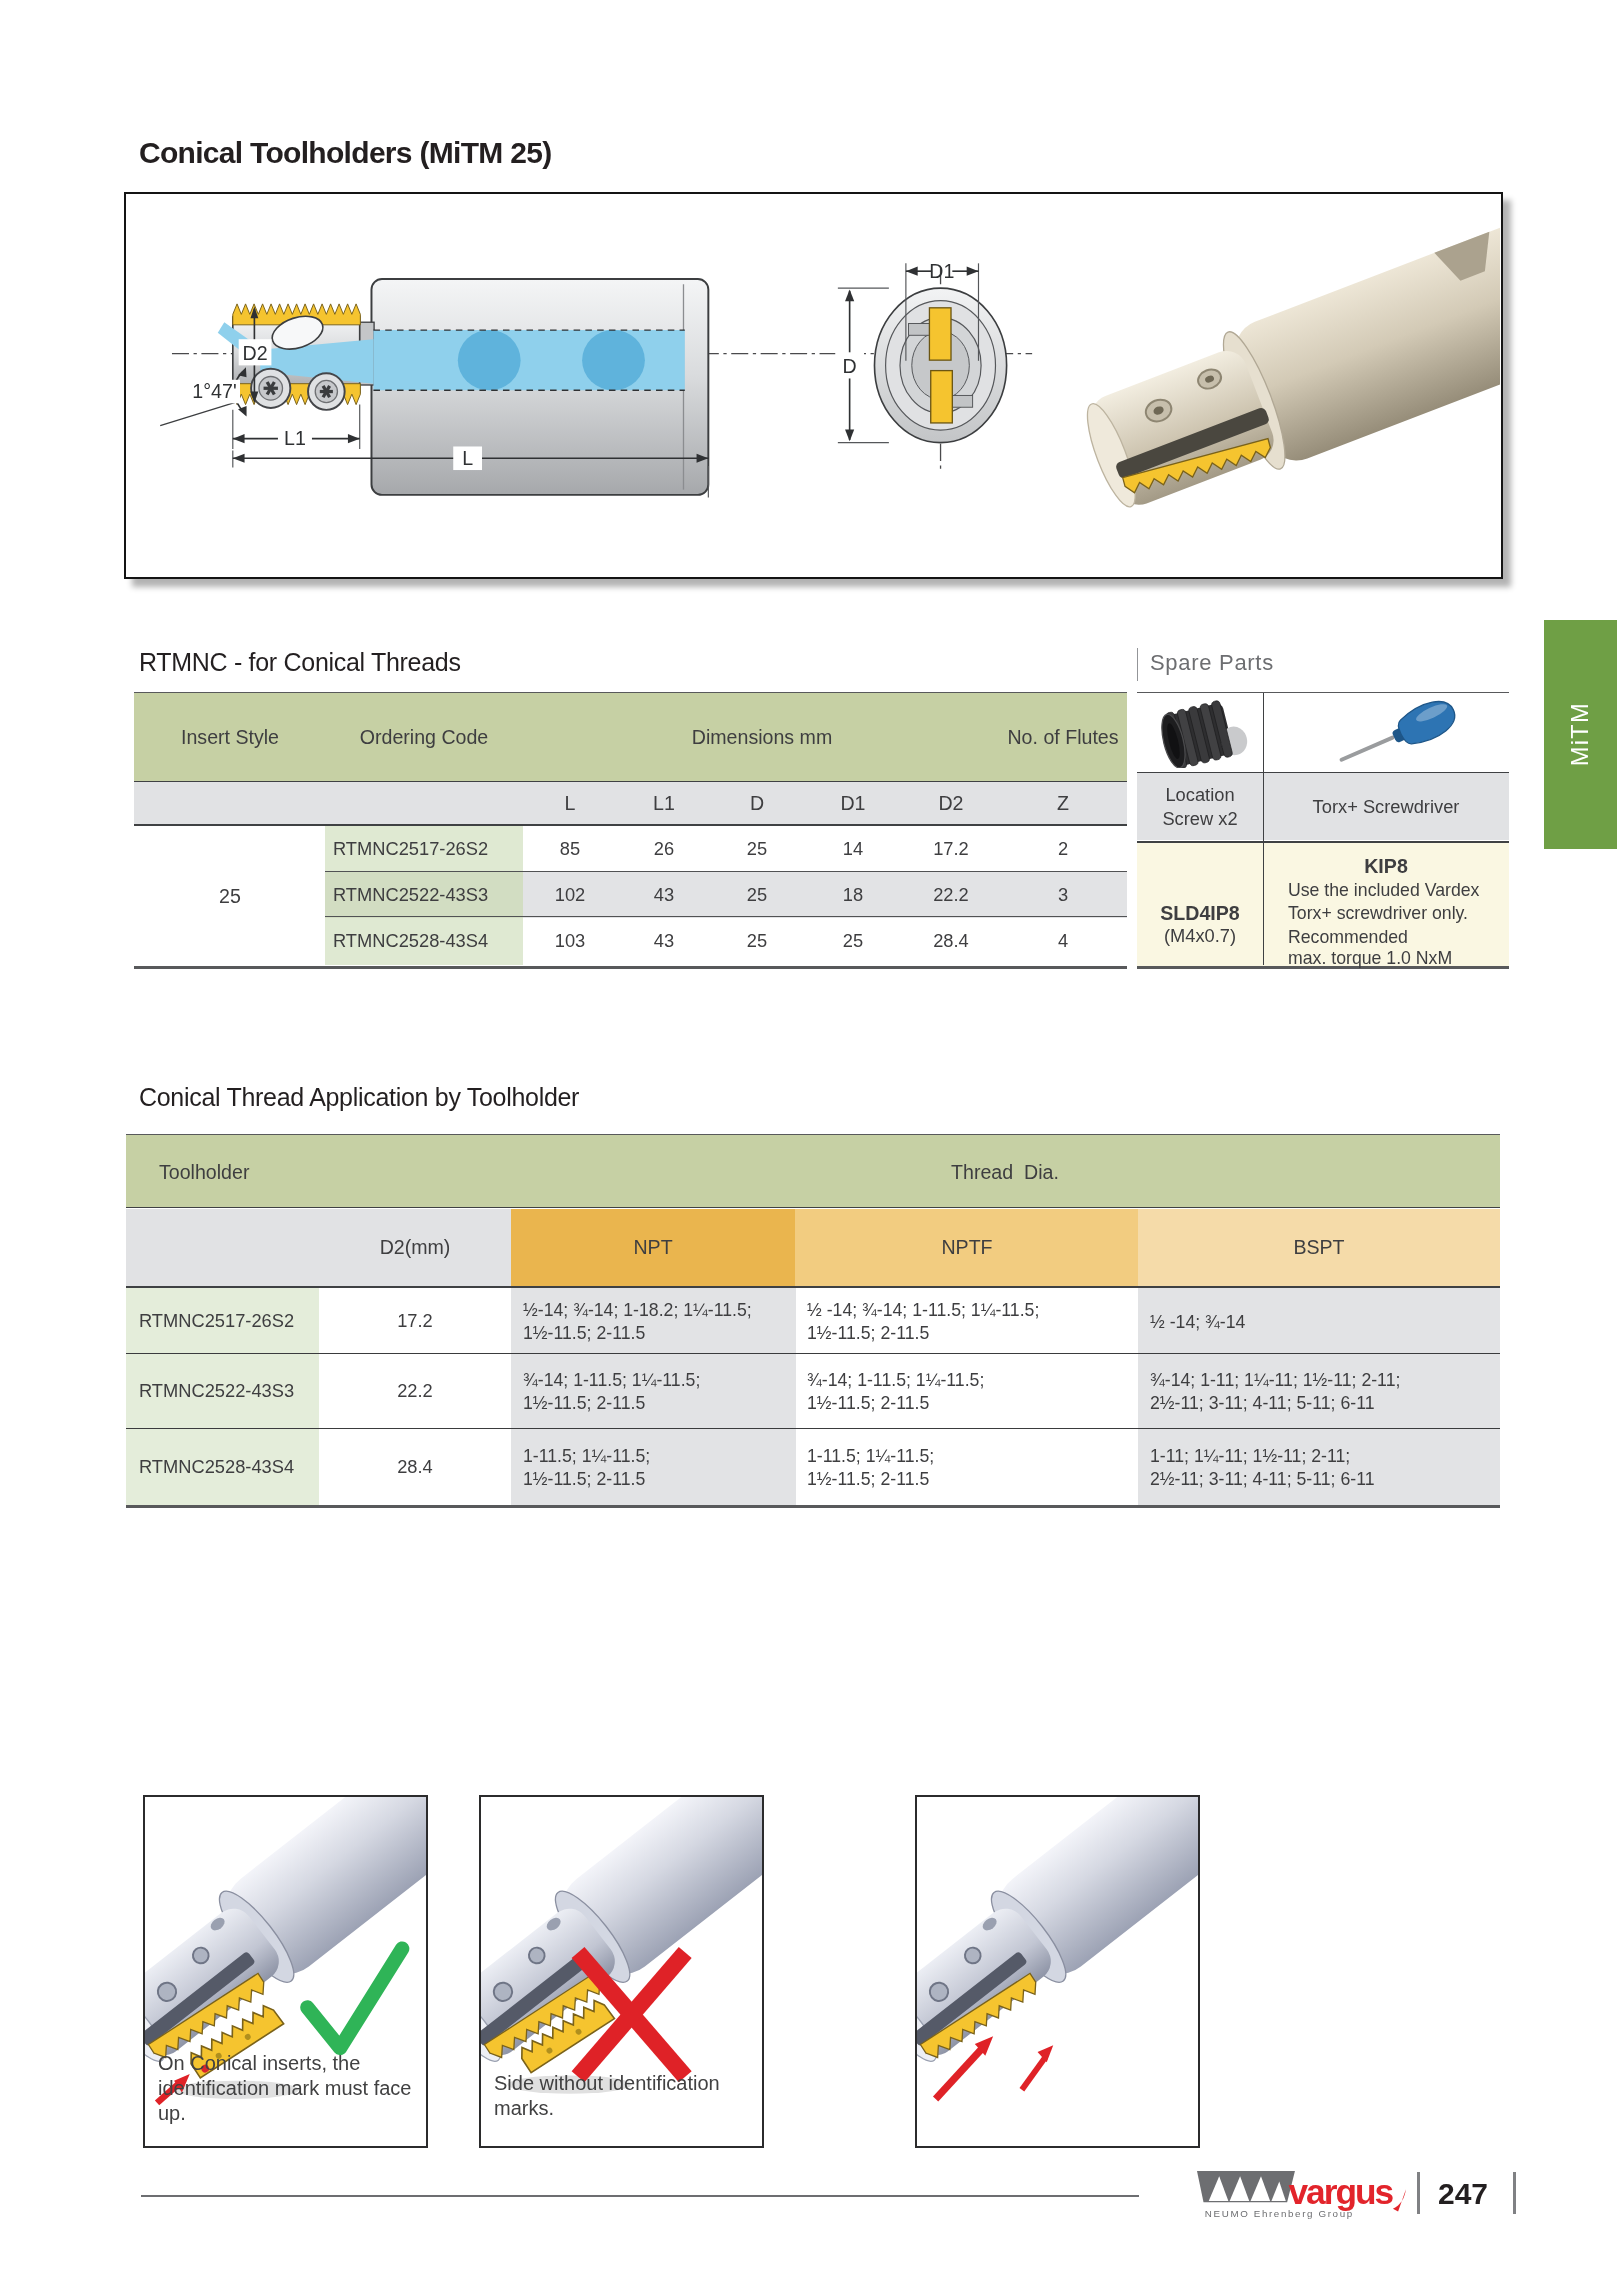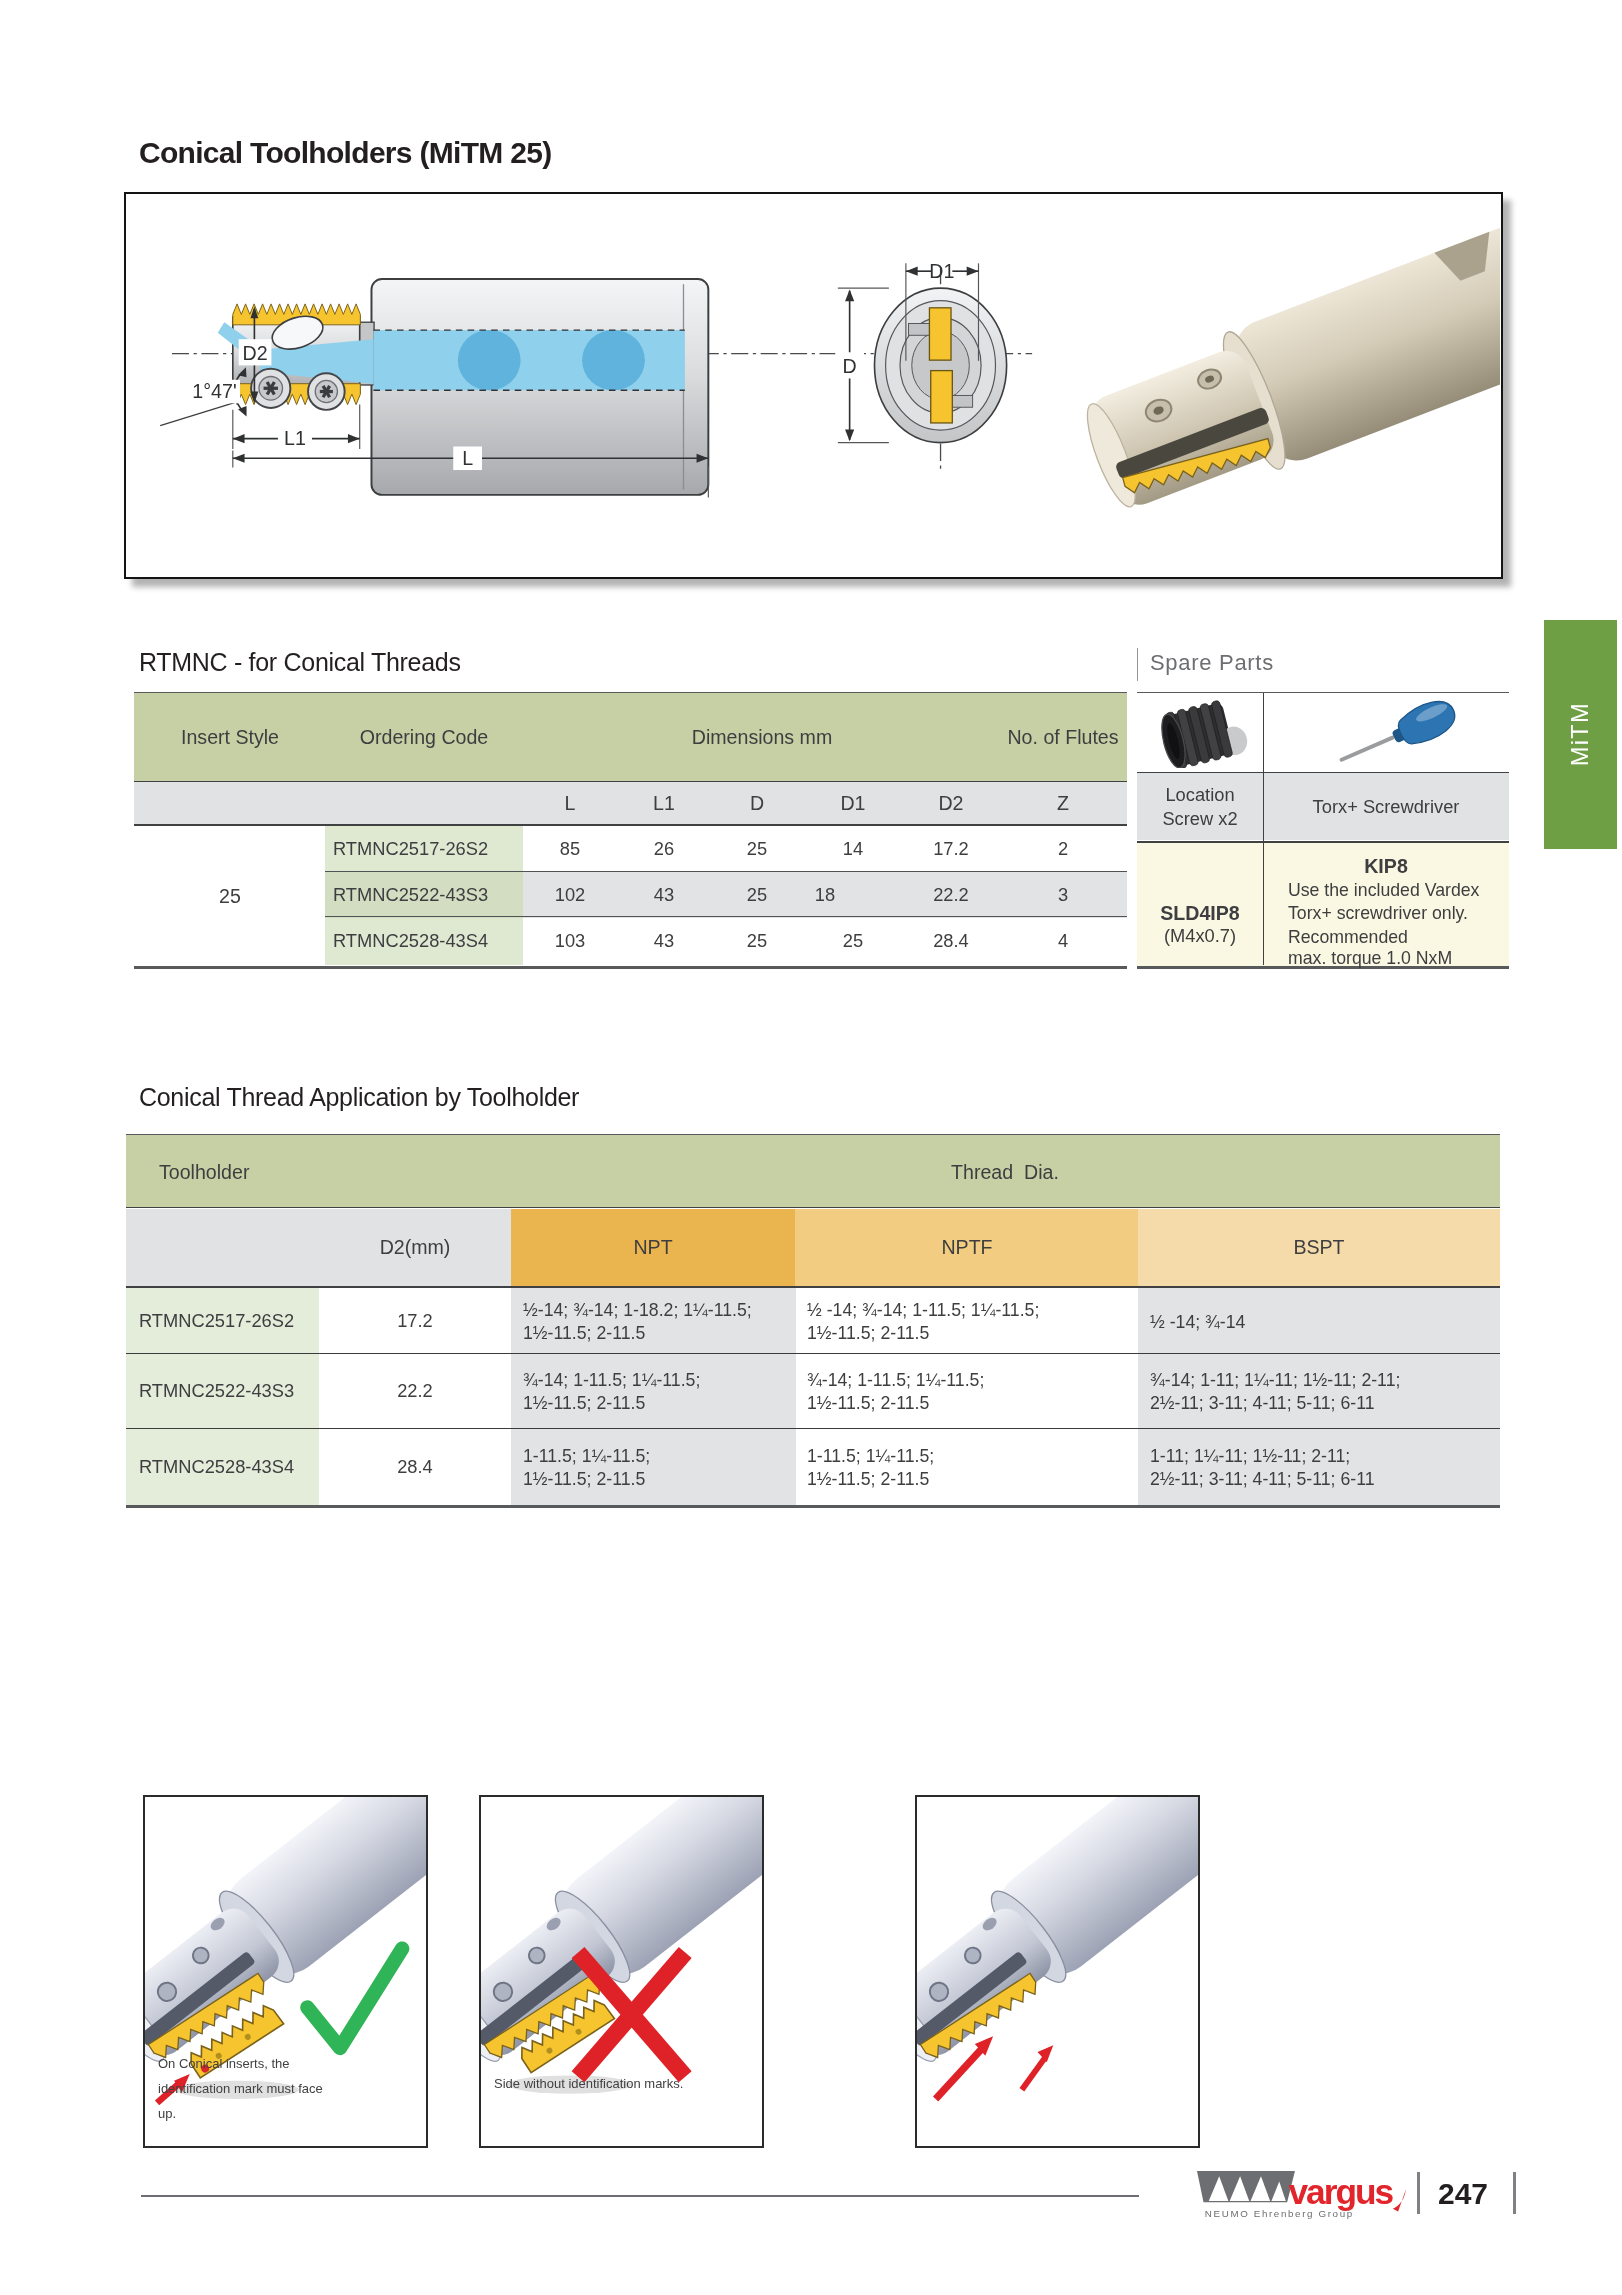--- a/index.html
+++ b/index.html
@@ -24,21 +24,21 @@
   .rule{position:absolute;background:var(--rule-gray)}
   .dline{position:absolute;background:var(--line-dark)}
   .diagram-box{position:absolute;left:124px;top:192px;width:1379px;height:387px;background:#fff;
     border:2.6px solid #141414;box-shadow:7.9px 7.9px 5.9px rgba(0,0,0,.30)}
   .banner{position:absolute;left:0px;top:336px;width:943px;height:46px;background:var(--banner-red);
     color:#fff;font-size:20px;line-height:46px;padding-left:15.7px;white-space:nowrap}
   .tab{position:absolute;left:1544px;top:620px;width:73px;height:229px;background:var(--tab-green);
     display:flex;align-items:center;justify-content:center}
   .tab span{writing-mode:vertical-rl;transform:rotate(180deg);color:#fff;font-size:23.6px;letter-spacing:1.3px}
   .ibox{position:absolute;top:1795px;width:285px;height:353px;border:2px solid #2B2B2C;background:#fff}
-  .cap{position:absolute;left:13px;right:6.5px;font-size:13px;line-height:25px;color:#414142}
+  .cap{position:absolute;left:13px;right:6.5px;font-size:20px;line-height:25px;color:#414142}
   .thread{font-size:17.7px;line-height:23px;color:var(--text-dark)}
   svg text{font-family:"Liberation Sans",sans-serif}
 </style>
 </head>
 <body>
 
 <svg width="0" height="0" style="position:absolute" aria-hidden="true">
   <defs>
     <linearGradient id="gBody" x1="0" y1="0" x2="0" y2="1">
       <stop offset="0" stop-color="#F4F5F6"></stop>
@@ -236,21 +236,21 @@
     <div class="c f28" style="left:530px;top:157px">26</div>
     <div class="c f28" style="left:623px;top:157px">25</div>
     <div class="c f28" style="left:719px;top:157px">14</div>
     <div class="c f28" style="left:817px;top:157px">17.2</div>
     <div class="c f28" style="left:929px;top:157px">2</div>
 
     <div class="lft f28" style="left:199px;top:203px">RTMNC2522-43S3</div>
     <div class="c f28" style="left:436px;top:203px">102</div>
     <div class="c f28" style="left:530px;top:203px">43</div>
     <div class="c f28" style="left:623px;top:203px">25</div>
-    <div class="c f28" style="left:691px;top:203px">18</div>
+    <div class="c f28" style="left:719px;top:203px">18</div>
     <div class="c f28" style="left:817px;top:203px">22.2</div>
     <div class="c f28" style="left:929px;top:203px">3</div>
 
     <div class="lft f28" style="left:199px;top:249px">RTMNC2528-43S4</div>
     <div class="c f28" style="left:436px;top:249px">103</div>
     <div class="c f28" style="left:530px;top:249px">43</div>
     <div class="c f28" style="left:623px;top:249px">25</div>
     <div class="c f28" style="left:719px;top:249px">25</div>
     <div class="c f28" style="left:817px;top:249px">28.4</div>
     <div class="c f28" style="left:929px;top:249px">4</div>

